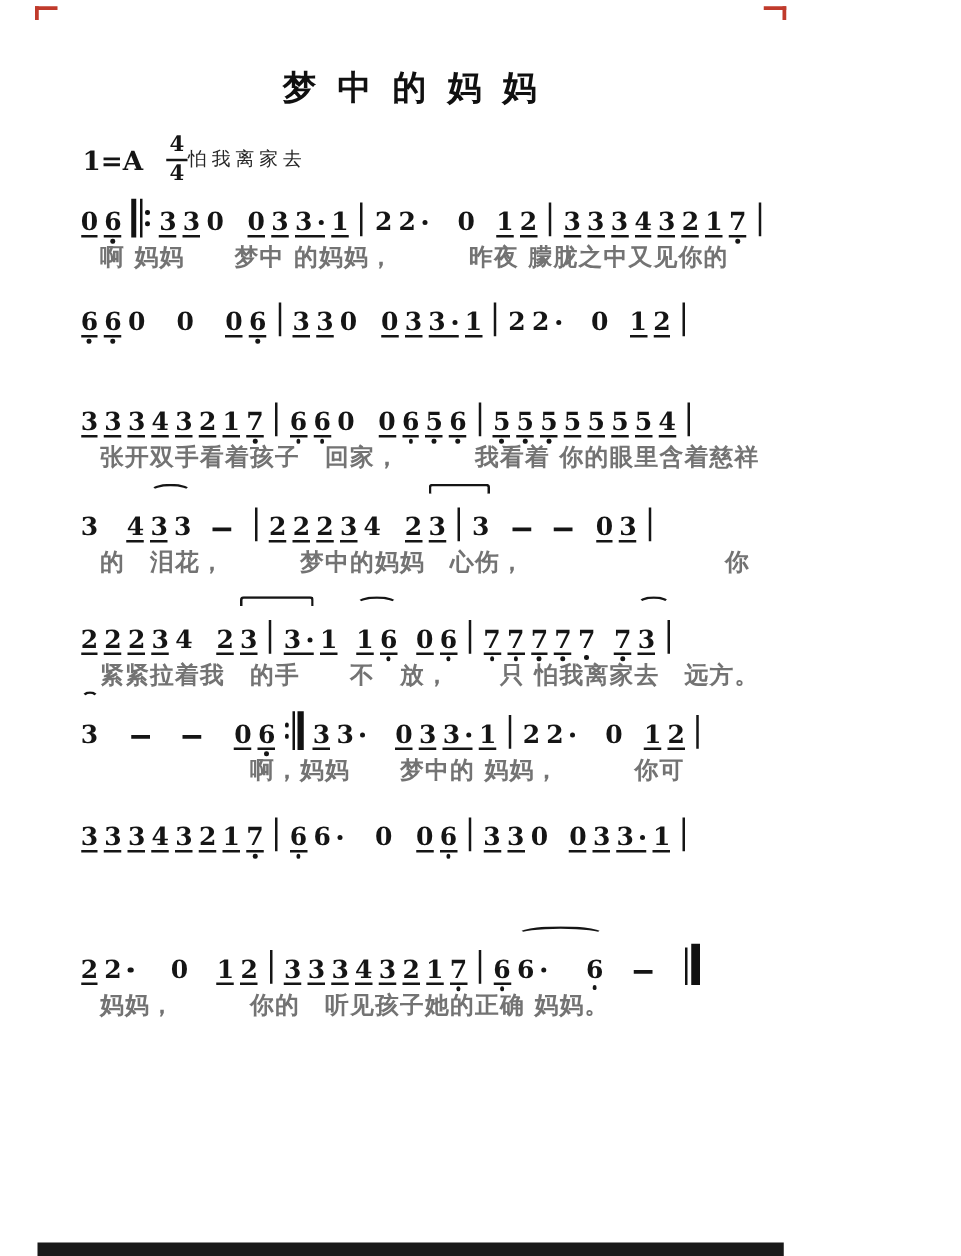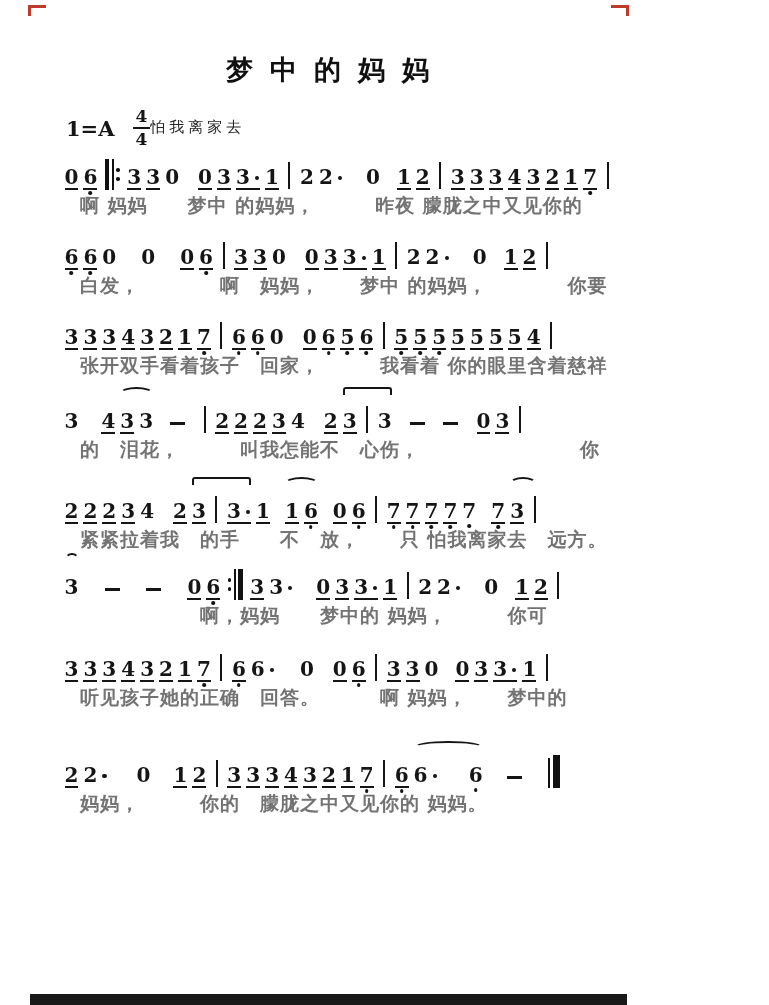--- a/index.html
+++ b/index.html
@@ -224,21 +224,20 @@
         </span>
         <span class="spacer" style="width: 12px;"></span>
         <span class="tok u">
           <span class="num">1</span>
         </span>
         <span class="tok u">
           <span class="num">2</span>
         </span>
         <span class="barline"></span>
       </div>
-    <div class="lyrics">白发，　　　　啊　妈妈，　　梦中 的妈妈，　　　　你要</div>
   </div>
   <div class="system s2">
     <div class="notes">
         <span class="tok u">
           <span class="num">3</span>
         </span>
         <span class="tok u">
           <span class="num">3</span>
         </span>
         <span class="tok u">
@@ -373,21 +372,21 @@
         <span class="tok u">
           <span class="num">0</span>
         </span>
         <span class="tok u">
           <span class="num">3</span>
         </span>
         <span class="barline"></span>
         <div class="arc round" style="left: 58px; width: 33px;"></div>
         <div class="arc square" style="left: 281px; width: 49px;"></div>
       </div>
-    <div class="lyrics">的　泪花，　　　叫我怎能不　心伤，　　　　　　　　你</div>
+    <div class="lyrics">的　泪花，　　　梦中的妈妈　心伤，　　　　　　　　你</div>
   </div>
   <div class="system s4">
     <div class="notes">
         <span class="tok u">
           <span class="num">2</span>
         </span>
         <span class="tok u">
           <span class="num">2</span>
         </span>
         <span class="tok u">
@@ -603,21 +602,20 @@
         </span>
         <span class="tok u">
           <span class="num">3</span>
           <span class="adot"></span>
         </span>
         <span class="tok u">
           <span class="num">1</span>
         </span>
         <span class="barline"></span>
       </div>
-    <div class="lyrics">听见孩子她的正确　回答。　　　啊 妈妈，　　梦中的</div>
   </div>
   <div class="system s7">
     <div class="notes">
         <span class="tok u">
           <span class="num">2</span>
         </span>
         <span class="tok">
           <span class="num">2</span>
           <span class="adot"></span>
         </span>
@@ -674,17 +672,17 @@
         </span>
         <span class="spacer" style="width: 20px;"></span>
         <span class="dash"></span>
         <span class="spacer" style="width: 16px;"></span>
         <span class="finalbar">
           <span class="fb-thin"></span>
           <span class="fb-thick"></span>
         </span>
         <div class="arc round" style="left: 352px; width: 69px;"></div>
       </div>
-    <div class="lyrics">妈妈，　　　你的　朦胧之中又见你的 妈妈。</div>
+    <div class="lyrics">妈妈，　　　你的　听见孩子她的正确 妈妈。</div>
   </div>
 
   <div class="bottom-strip"></div>
 </div>
 
 </body></html>

